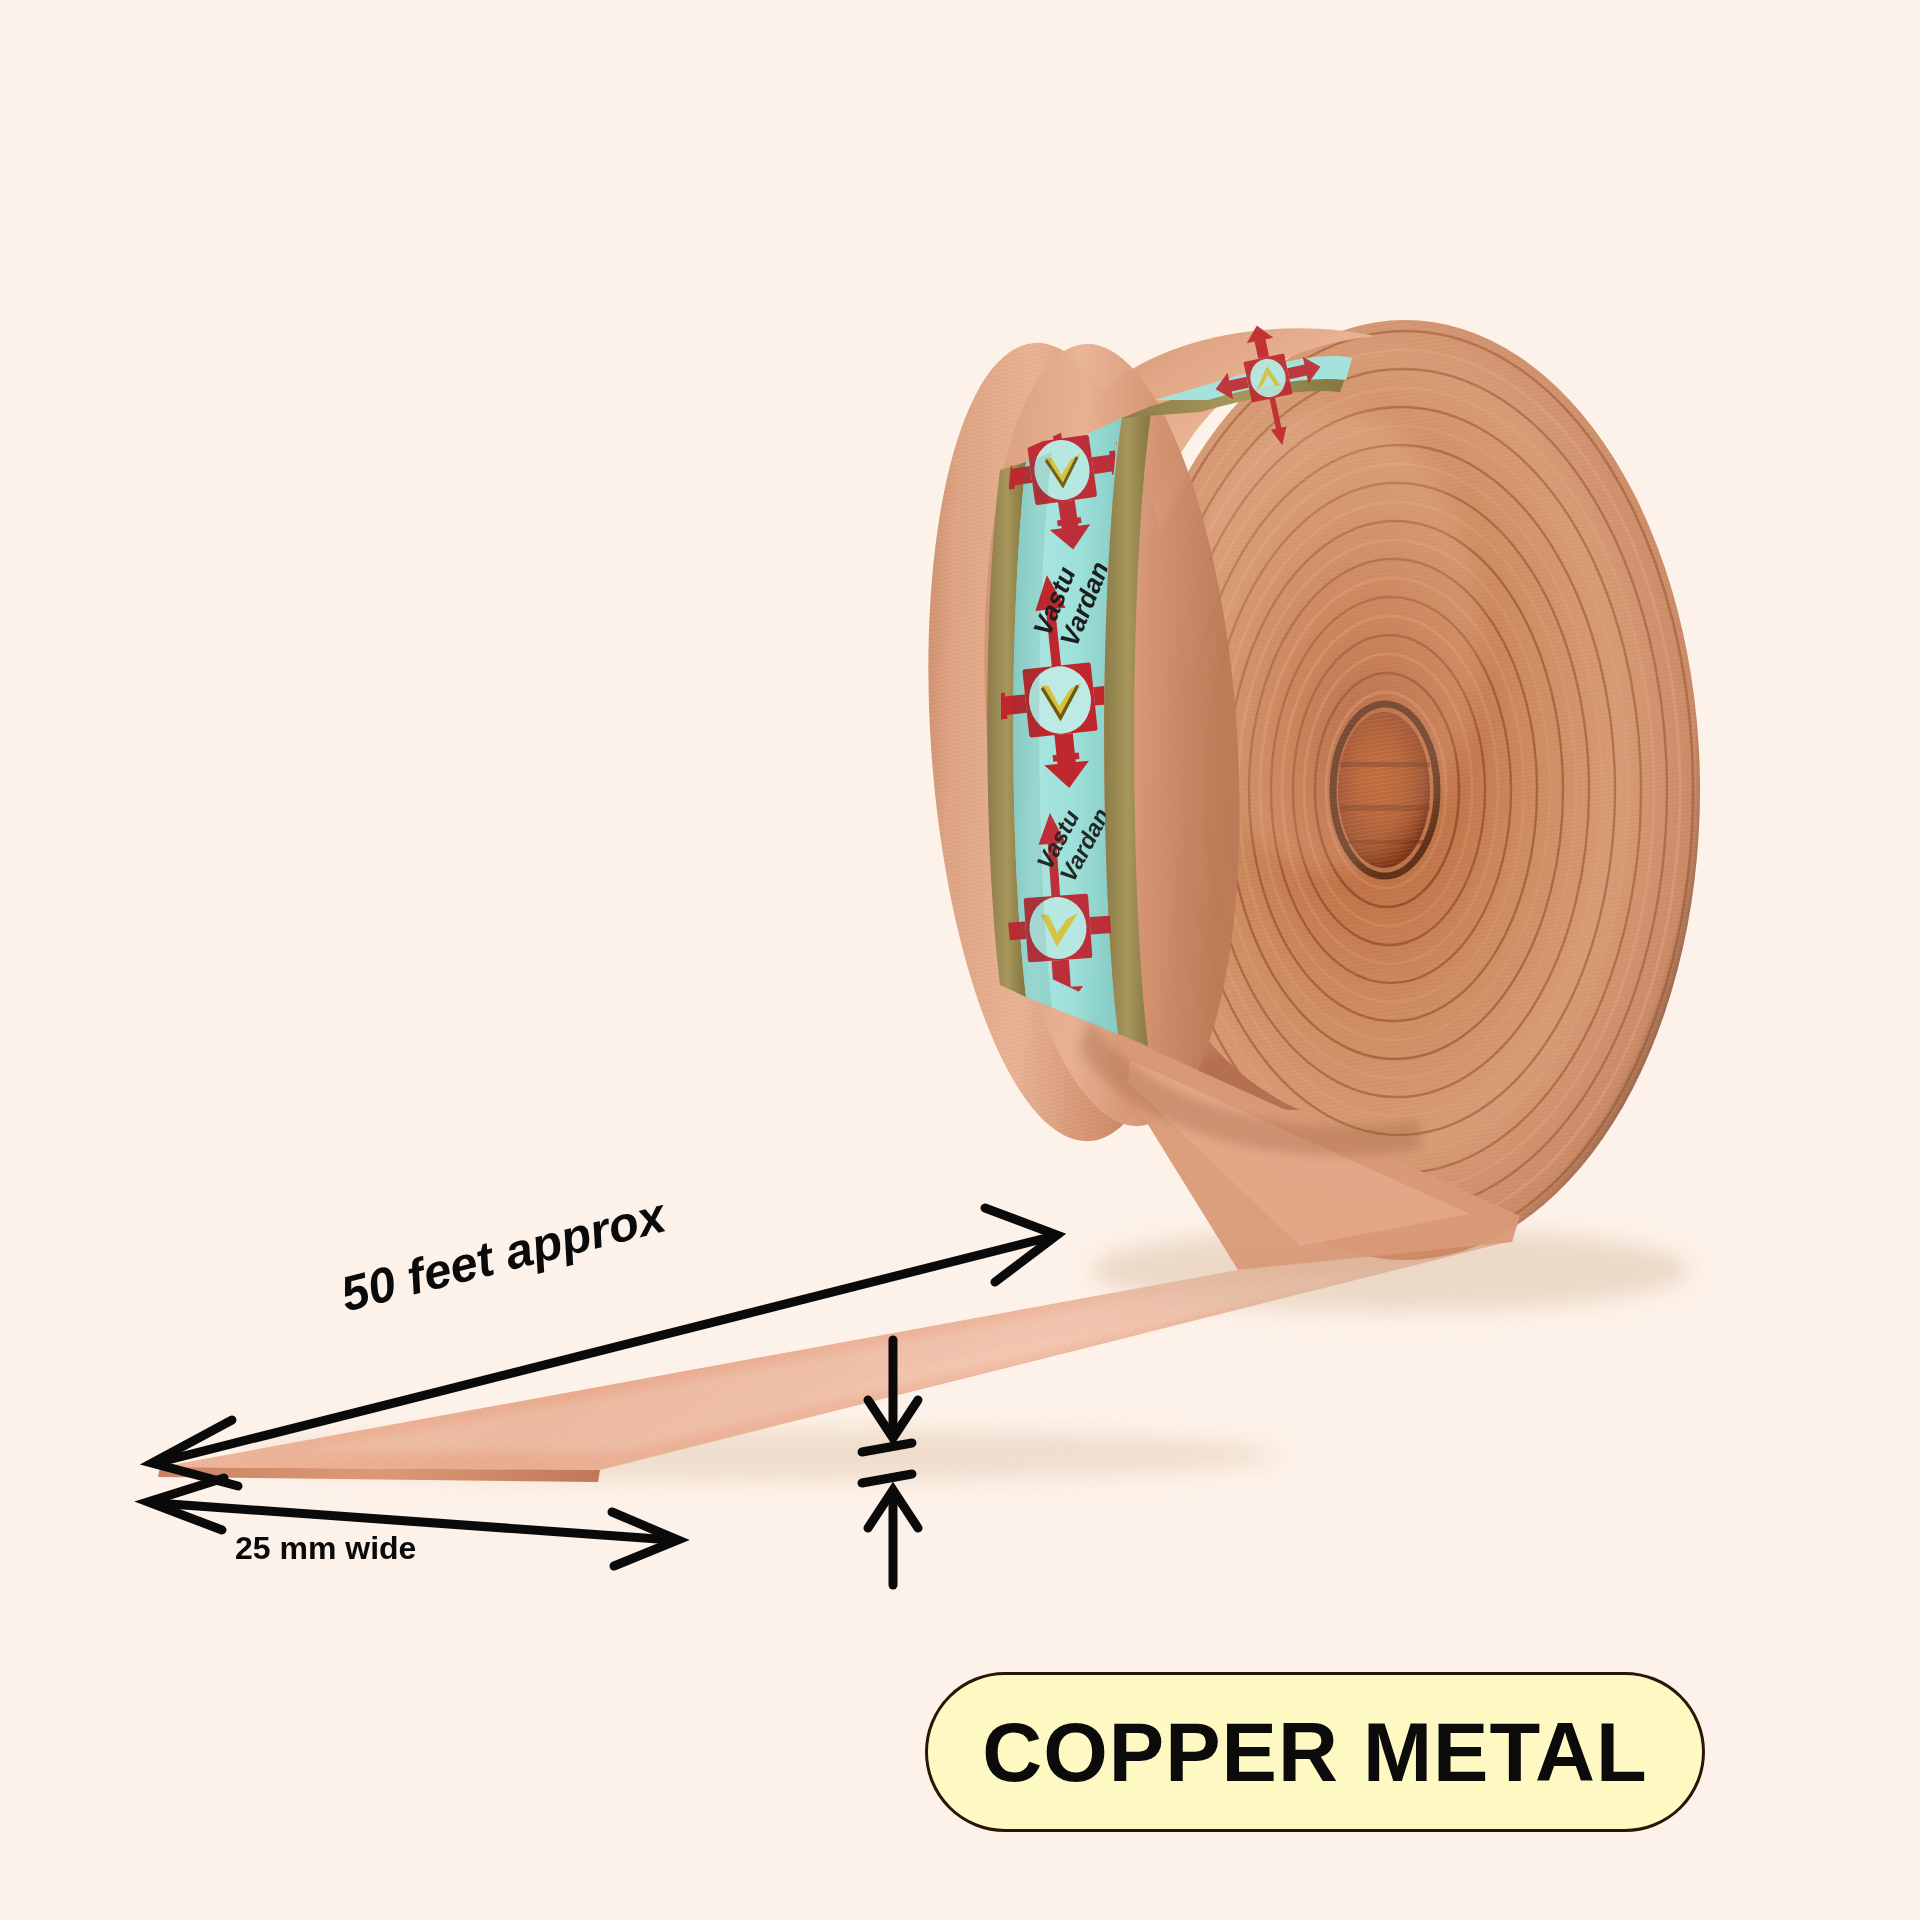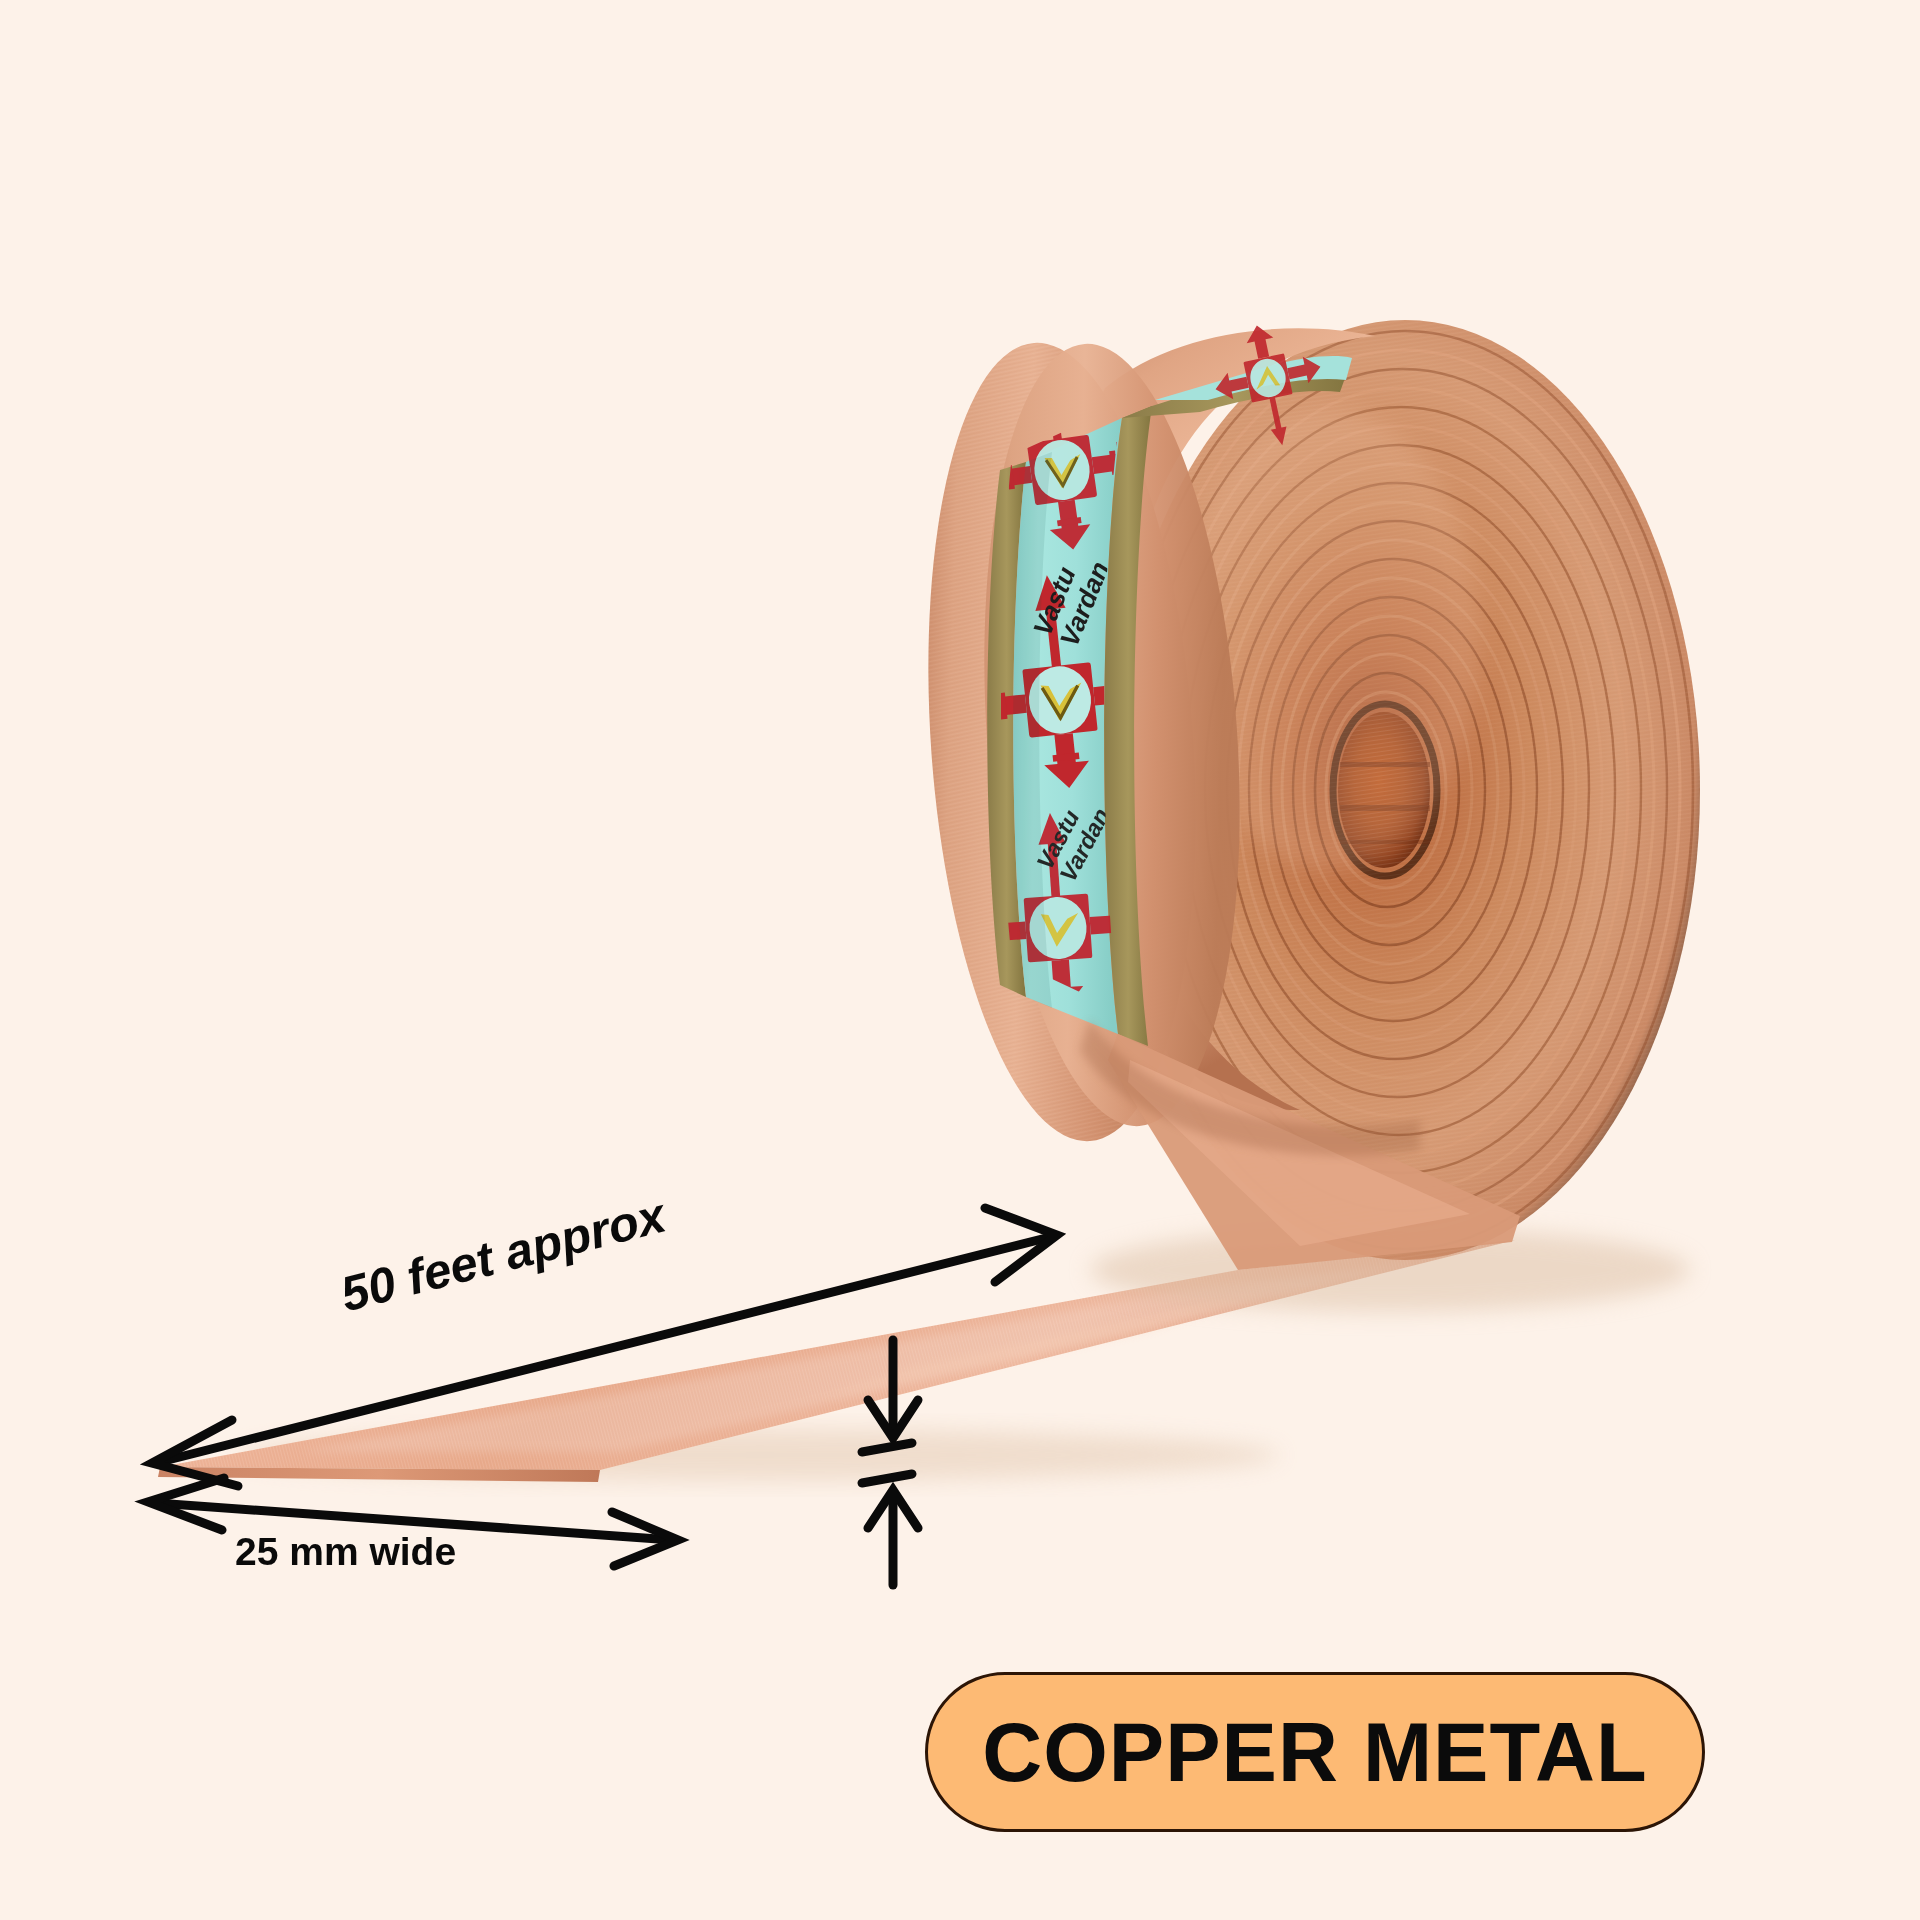--- a/index.html
+++ b/index.html
@@ -20,21 +20,21 @@
 
   
   .badge-wrap{
     position:absolute;
     left:925px;top:1672px;
     width:780px;height:160px;
     display:flex;align-items:center;justify-content:center;
   }
   .badge{
     width:100%;height:100%;
-    background:#fdba74;
+    background:#fef9c3;
     border:3px solid #2c1506;
     border-radius:80px;
     display:flex;align-items:center;justify-content:center;
     box-sizing:border-box;
   }
   .badge-label{
     font-family:"Liberation Sans", sans-serif;
     font-weight:bold;
     font-size:83px;
     letter-spacing:1px;
@@ -54,21 +54,21 @@
   }
   #len-label{
     left:336px;top:1272px;
     font-size:49px;
     transform:rotate(-14.2deg);
     transform-origin:left top;
     font-style:italic;
   }
   #wid-label{
     left:235px;top:1532px;
-    font-size:39px;
+    font-size:32px;
   }
   #gauge-label{
     left:925px;top:1420px;
     font-size:49px;
   }
 </style>
 </head>
 <body>
 
 <div id="stage">

